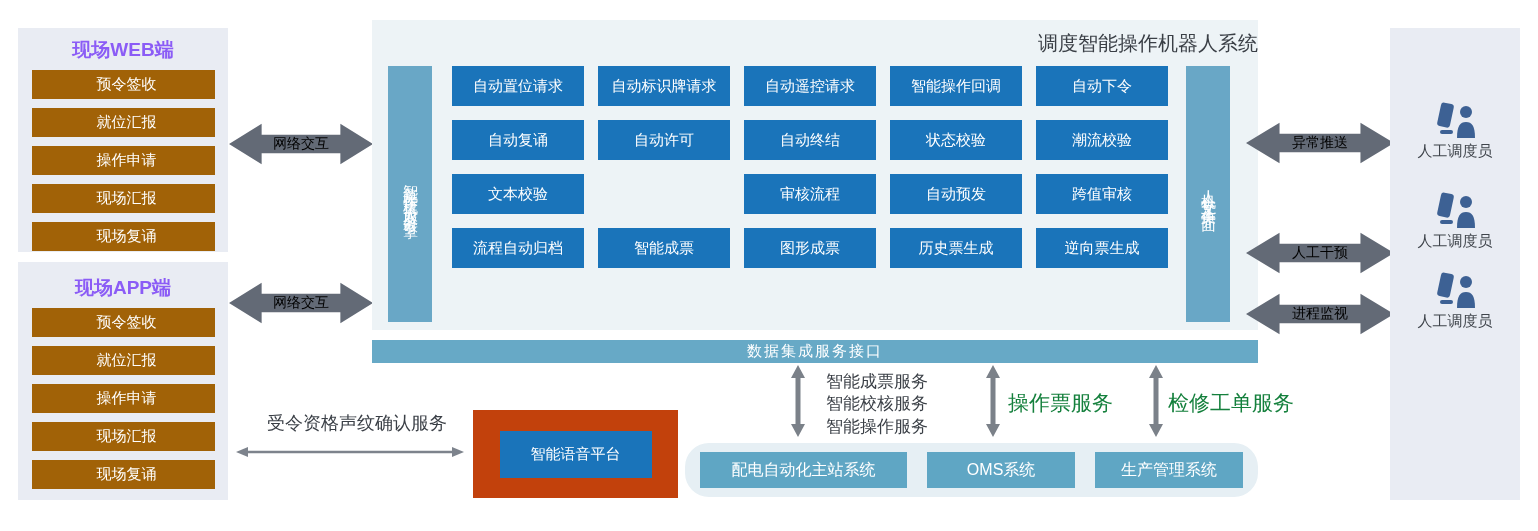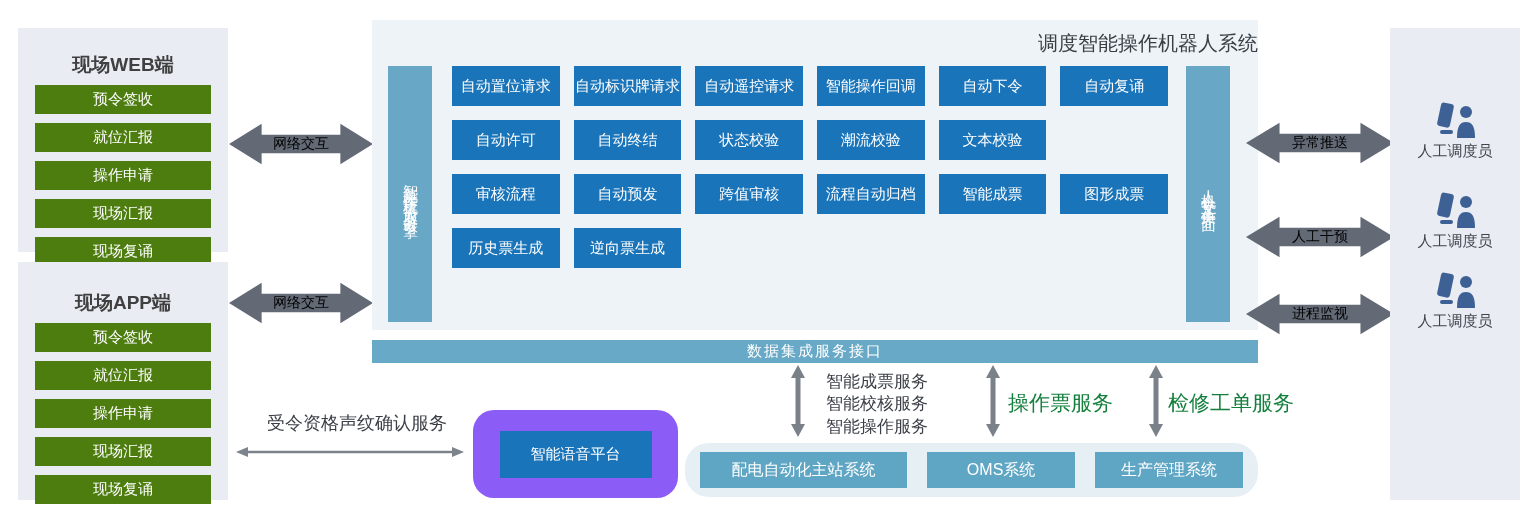--- a/index.html
+++ b/index.html
@@ -3,73 +3,73 @@
 <meta charset="utf-8">
 <style>
   html,body{margin:0;padding:0;background:#fff;}
   body{font-family:"Liberation Sans","DejaVu Sans",sans-serif;}
   .canvas{position:relative;width:1538px;height:531px;background:#ffffff;overflow:hidden;}
 
   
   .panel{position:absolute;background:#e9ecf3;}
   .web-panel{left:18px;top:28px;width:210px;height:224px;}
   .app-panel{left:18px;top:262px;width:210px;height:238px;padding-top:4px;box-sizing:border-box;}
-  .panel-title{text-align:center;font-size:19px;color:#404040;font-weight:600;padding:24px 0 7px 0;}
-  .steel-btn{width:176px;height:29px;margin:0 auto 9px auto;background:#4d7c0f;color:#fff;
-    font-size:15px;display:flex;align-items:center;justify-content:center;}
+  .panel-title{text-align:center;font-size:19px;color:#8b5cf6;font-weight:600;padding:9px 0 7px 0;}
+  .steel-btn{width:176px;height:29px;margin:0 auto 9px auto;background:#a16207;color:#fff;
+    font-size:15px;display:flex;align-items:center;justify-content:center;padding-left:7px;}
 
   
   .main-panel{position:absolute;left:372px;top:20px;width:886px;height:310px;background:#edf3f6;}
   .main-title{position:absolute;top:10px;left:0;width:100%;text-align:right;font-size:20px;
     color:#3a3f46;font-weight:500;}
   .vbar{position:absolute;top:46px;width:44px;height:256px;background:#69a7c6;color:#fff;
     display:flex;align-items:center;justify-content:center;font-size:15px;
     writing-mode:vertical-rl;text-orientation:upright;letter-spacing:4px;}
   .engine-bar{left:16px;}
   .hmi-bar{left:814px;}
   .grid{position:absolute;left:80px;top:46px;width:716px;height:256px;display:grid;
-    grid-template-columns:repeat(6,1fr);grid-template-rows:repeat(5,1fr);gap:14px;}
+    grid-template-columns:repeat(5,1fr);grid-template-rows:repeat(5,1fr);gap:14px;}
   .gbtn{background:#1a74ba;color:#fff;font-size:15px;display:flex;align-items:center;justify-content:center;}
   .gcell-empty{background:transparent;}
 
   
   .bus-bar{position:absolute;left:372px;top:340px;width:886px;height:23px;background:#67a9c6;
     color:#fff;font-size:15px;display:flex;align-items:center;justify-content:center;letter-spacing:2px;}
 
   
   .harrow{position:absolute;width:144px;height:46px;}
   .harrow svg{position:absolute;left:0;top:0;width:100%;height:100%;}
   .harrow .alabel{position:absolute;left:0;top:0;width:100%;height:100%;display:flex;
     align-items:center;justify-content:center;color:#000000;font-size:14px;font-weight:500;}
   .arrow-web{left:229px;top:121px;}
   .arrow-app{left:229px;top:280px;}
   .arrow-r{left:1246px;width:148px;}
   .arrow-r1{top:120px;}
-  .arrow-r2{top:214px;font-family:Liberation Serif, serif;}
+  .arrow-r2{top:230px;font-family:Liberation Serif, serif;}
   .arrow-r3{top:291px;}
 
   
   .varrow{position:absolute;width:16px;height:72px;top:365px;}
   .va-a{left:790px;} .va-b{left:985px;} .va-c{left:1148px;}
   .svc-lines{position:absolute;left:826px;top:363px;font-size:17px;color:#3a3f46;line-height:1.32;margin-top:8px;}
   .svc-lines span{display:block;}
   .svc-single{position:absolute;font-size:21px;color:#15803d;}
   .svc-b{left:1008px;top:389px;}
   .svc-c{left:1168px;top:389px;}
 
   
   .systems-panel{position:absolute;left:685px;top:443px;width:573px;height:54px;background:#e6eff4;
     display:flex;align-items:center;gap:20px;padding:0 15px;box-sizing:border-box;border-radius:24px;}
   .sys-btn{height:36px;background:#5fa6c4;color:#fff;font-size:16px;display:flex;
     align-items:center;justify-content:center;}
   .sys-1{flex:1.4;} .sys-2{flex:1;} .sys-3{flex:1;}
 
   
-  .voice-panel{position:absolute;left:473px;top:410px;width:205px;height:88px;background:#8b5cf6;
-    display:flex;align-items:center;justify-content:center;border-radius:21px;}
+  .voice-panel{position:absolute;left:473px;top:410px;width:205px;height:88px;background:#c2410c;
+    display:flex;align-items:center;justify-content:center;}
   .voice-btn{width:152px;height:47px;background:#1a74ba;color:#fff;font-size:15px;
     display:flex;align-items:center;justify-content:center;}
   .voice-label{position:absolute;left:247px;top:411px;width:220px;text-align:center;
     font-size:18px;color:#3a3f46;}
   .voice-arrow{position:absolute;left:236px;top:444px;width:228px;height:12px;}
 
   
   .right-panel{position:absolute;left:1390px;top:28px;width:130px;height:472px;background:#e9ecf3;}
   .dispatcher{position:absolute;left:0;width:100%;display:flex;flex-direction:column;align-items:center;}
   .disp-1{top:74px;} .disp-2{top:164px;} .disp-3{top:244px;}

